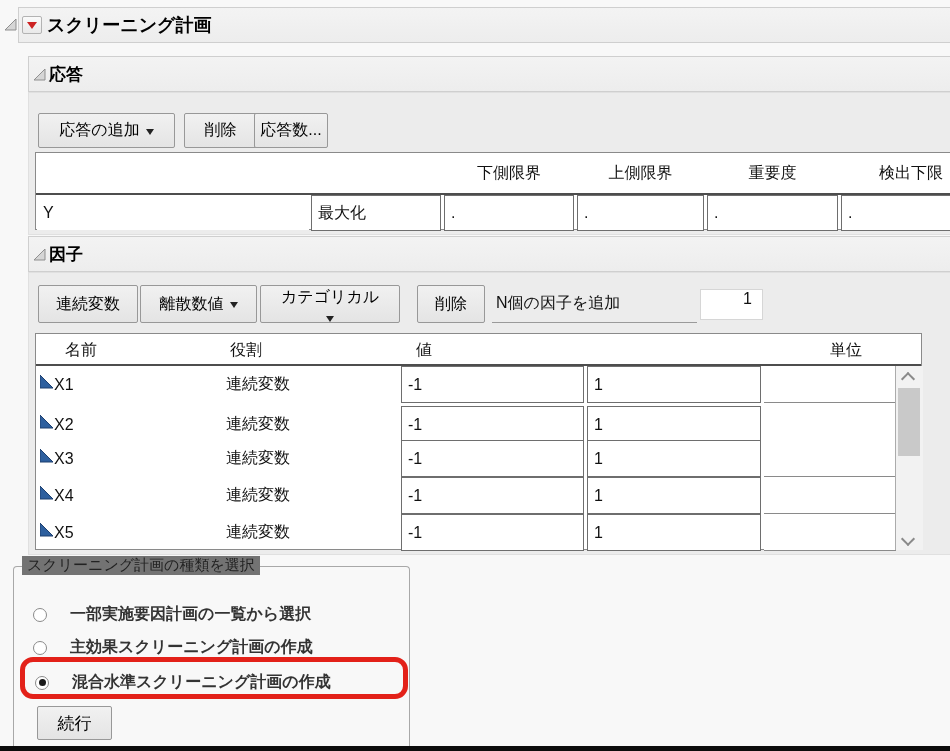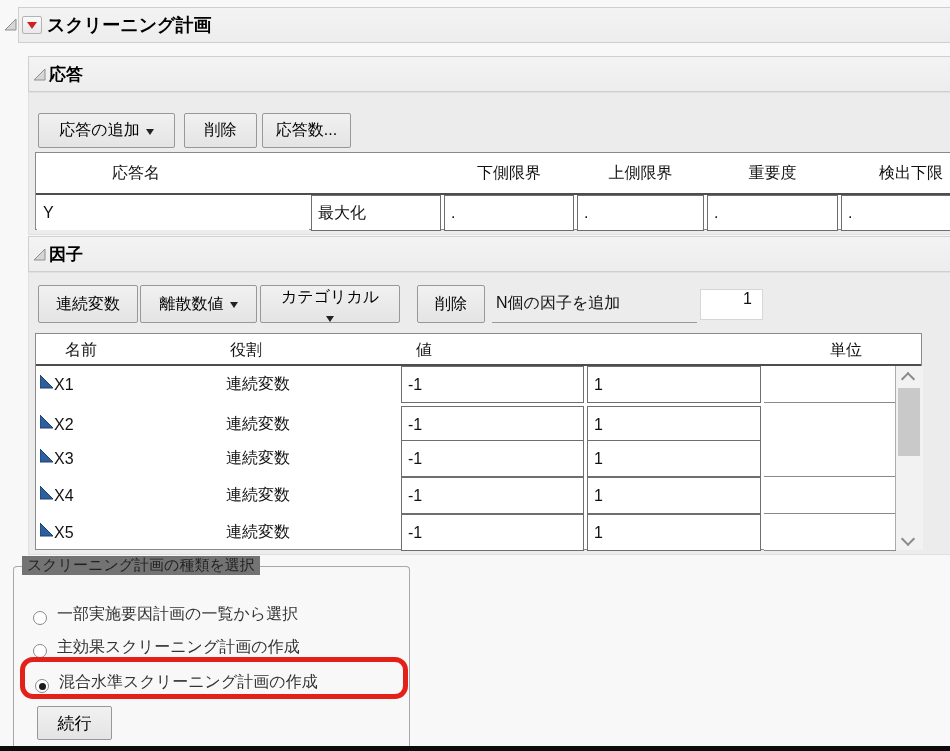--- a/index.html
+++ b/index.html
@@ -119,21 +119,21 @@
   }
   .group-legend {
     position:absolute;
     background:#737373;
     padding:0 5px;
     font-size:15px;
     color:#222;
     white-space:nowrap;
   }
 
-  .radio-row { position:absolute; display:flex; align-items:flex-end; gap:10px; }
+  .radio-row { position:absolute; display:flex; align-items:center; gap:23px;font-weight:bold; }
   .radio-circle {
     width:14px; height:14px;
     border:1px solid #8a8a8a;
     border-radius:50%;
     background:#fff;
     flex:0 0 auto;
     display:flex; align-items:center; justify-content:center;
   }
   .radio-dot { width:7px; height:7px; border-radius:50%; background:#1a1a1a; }
   .radio-label { font-size:16px; color:#333; white-space:nowrap; }
@@ -154,21 +154,21 @@
   #main-menu    { left:3px;  top:8px; }
   #main-title   { margin-left:28px; font-size:18px; }
 
   #resp-bar     { left:28px; top:56px; width:925px; height:36px; }
   #resp-wedge   { left:4px;  top:11px; }
   #resp-title   { margin-left:20px; font-size:17px; }
   #resp-body    { left:28px; top:92px;  width:925px; height:143px; }
 
   #btn-add-resp { left:38px;  top:113px; width:137px; }
   #btn-del-resp { left:184px; top:113px; width:73px; }
-  #btn-num-resp { left:262px; top:113px; width:89px;text-align:right; }
+  #btn-num-resp { left:254px; top:113px; width:74px;text-align:right; }
 
   #resp-table   { left:35px; top:152px; width:920px; height:78px; }
   #resp-thead   { height:42px; }
   .rth          { top:10px; }
   #rth-0 { left:0px;   width:200px; }
   #rth-1 { left:275px; width:130px;margin-top:48px; }
   #rth-2 { left:408px; width:130px; }
   #rth-3 { left:541px; width:127px; }
   #rth-4 { left:671px; width:131px; }
   #rth-5 { left:790px; width:170px; }
@@ -249,21 +249,20 @@
 
 <div class="btn" id="btn-add-resp">
   <span>応答の追加</span>
   <span class="drop-arrow"></span>
 </div>
 <div class="btn" id="btn-del-resp">削除</div>
 <div class="btn" id="btn-num-resp">応答数...</div>
 
 <div class="tbl" id="resp-table">
   <div class="tbl-head" id="resp-thead">
-    <span class="th rth" id="rth-0">応答名</span>
     <span class="th rth" id="rth-1">目標</span>
     <span class="th rth" id="rth-2">下側限界</span>
     <span class="th rth" id="rth-3">上側限界</span>
     <span class="th rth" id="rth-4">重要度</span>
     <span class="th rth" id="rth-5">検出下限</span>
   </div>
   <div class="cell" id="resp-name-cell">Y</div>
   <div class="cell" id="resp-goal-cell">最大化</div>
   <div class="cell" id="resp-c2">.</div>
   <div class="cell" id="resp-c3">.</div>

